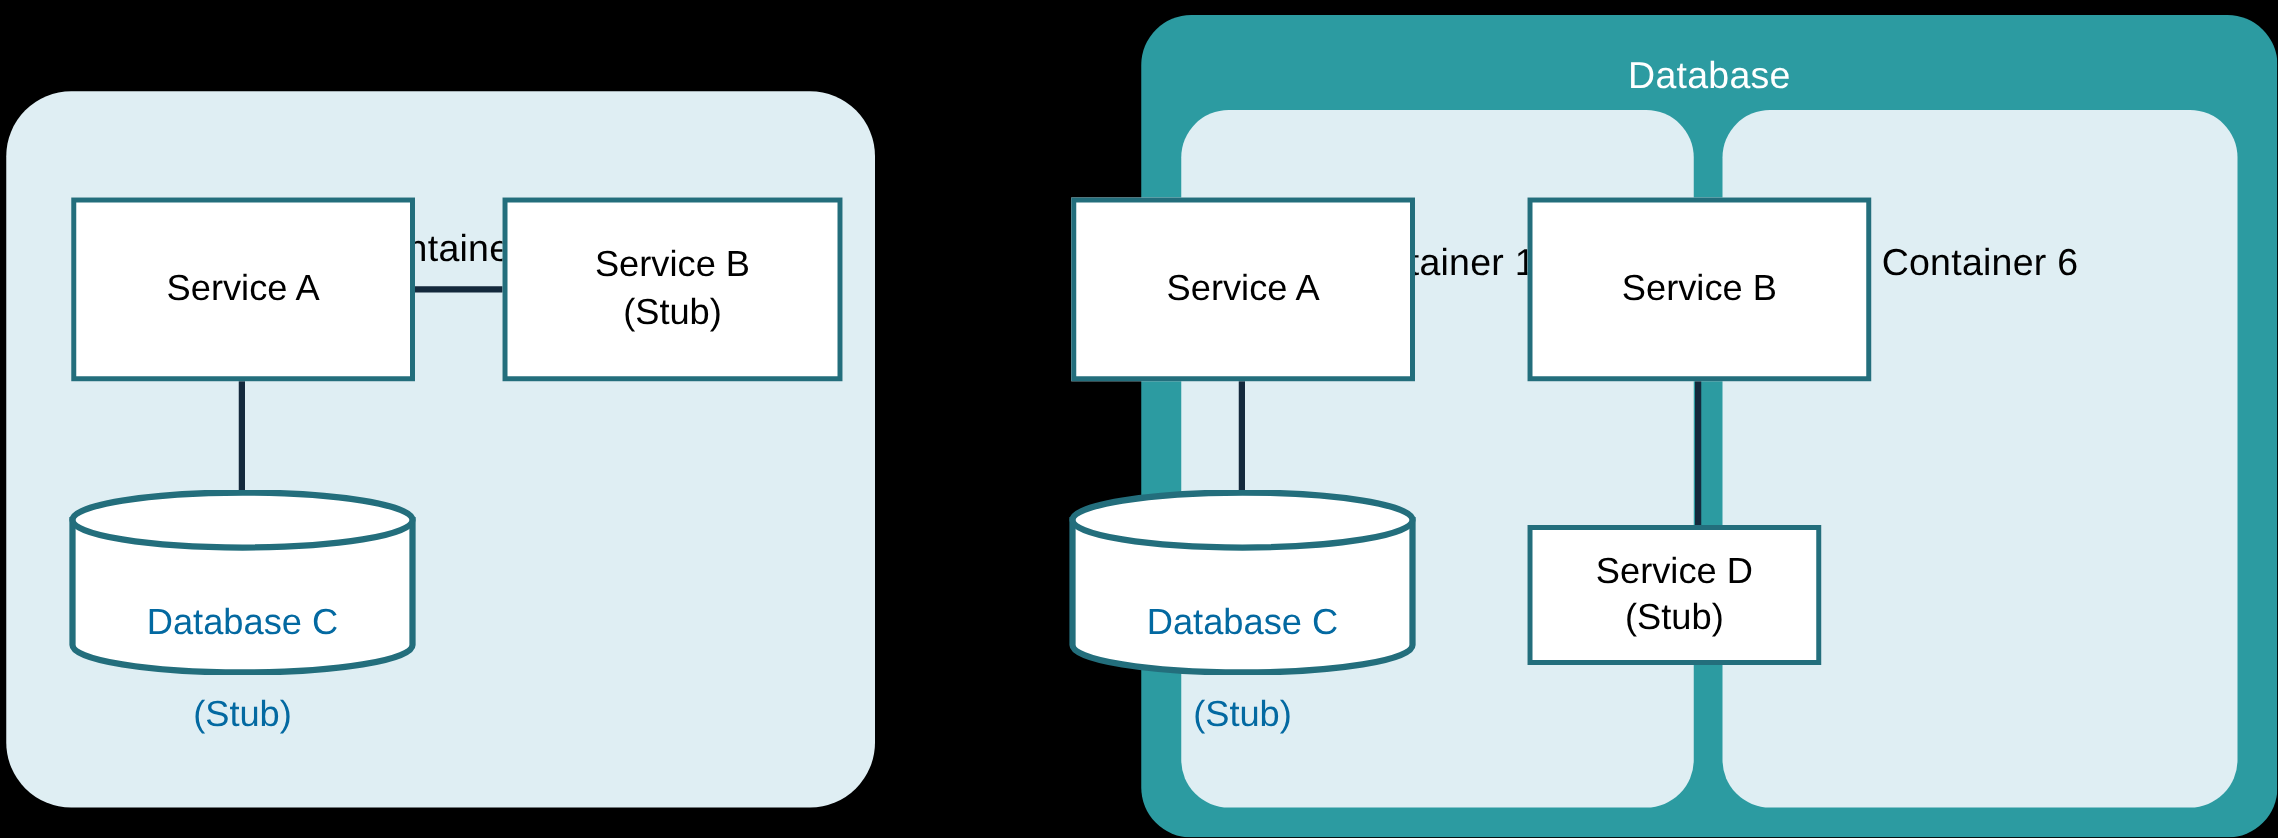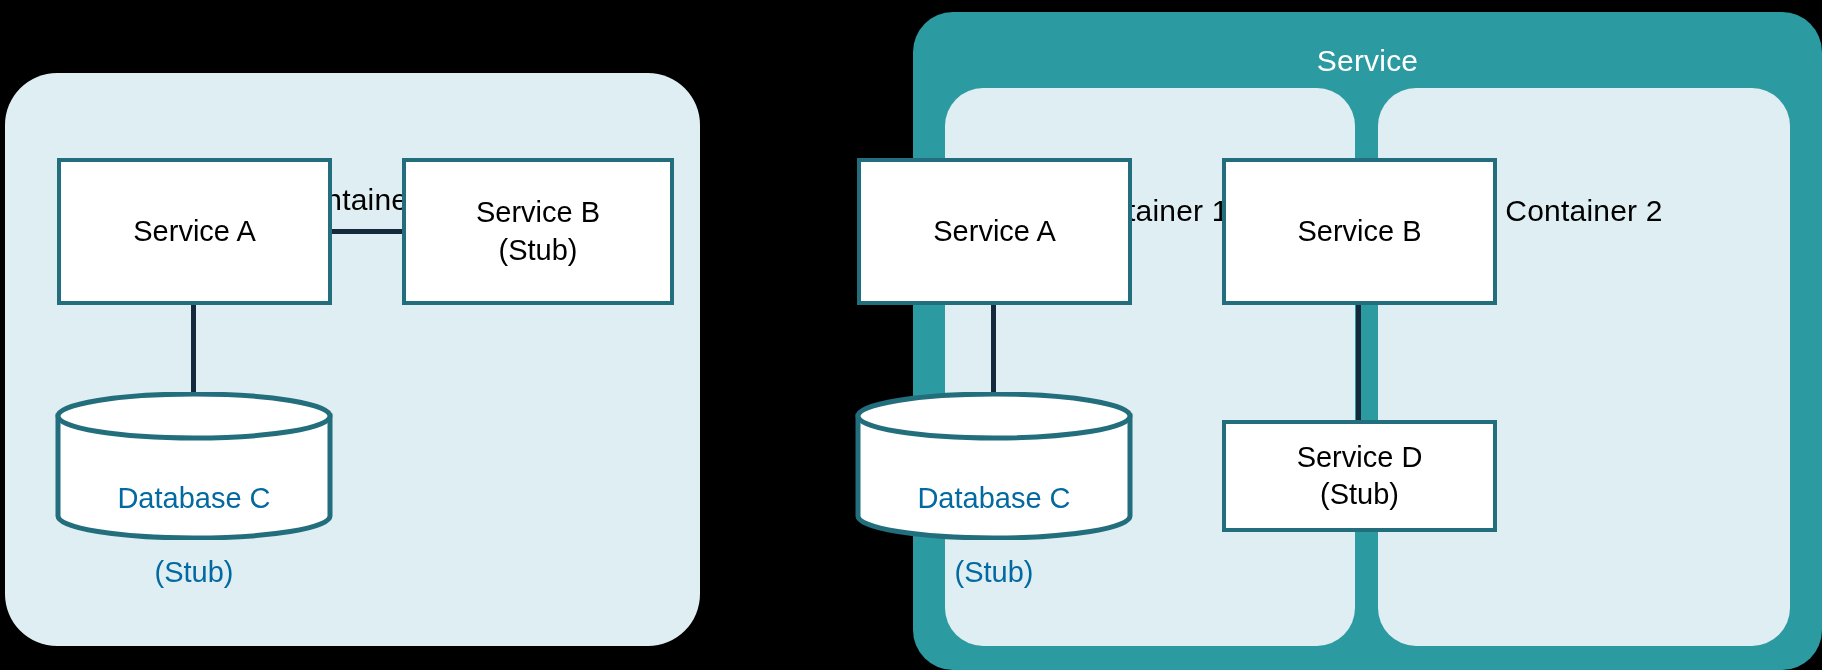--- a/index.html
+++ b/index.html
@@ -119,29 +119,29 @@
       <path d="M3,24 L3,124 A136,22 0 0 0 275,124 L275,24 Z" fill="#ffffff" stroke="#236e7c" stroke-width="5"></path>
       <ellipse cx="139" cy="24" rx="136" ry="22" fill="#ffffff" stroke="#236e7c" stroke-width="5"></ellipse>
     </svg>
     <div class="db-label" style="top:51px;">
       <span>Database C</span><br>
       <span>(Stub)</span>
     </div>
   </div>
 
   <div class="group-shell group-teal" style="left:913px; top:12px; width:909px; height:658px;">
-    <div class="group-title on-teal" style="top:32px;">Service</div>
+    <div class="group-title on-teal" style="top:32px;">Database</div>
   </div>
 
   <div class="group-shell group-light-inner" style="left:945px; top:88px; width:410px; height:558px;">
     <div class="group-title" style="top:106px;">Container 1</div>
   </div>
 
   <div class="group-shell group-light-inner" style="left:1378px; top:88px; width:412px; height:558px;">
-    <div class="group-title" style="top:106px;">Container 2</div>
+    <div class="group-title" style="top:106px;">Container 6</div>
   </div>
 
   <div class="conn conn-h" style="left:1310px; top:229px; width:114px;"></div>
 
   <div class="conn conn-v" style="left:991px; top:303px; height:105px;"></div>
 
   <div class="conn conn-v" style="left:1356px; top:303px; height:118px;"></div>
 
   <div class="node-box" style="left:857px; top:158px; width:275px; height:147px;">
     <span class="node-label">Service A</span>
@@ -155,18 +155,18 @@
     <svg viewBox="0 0 278 148" width="278" height="148">
       <path d="M3,24 L3,124 A136,22 0 0 0 275,124 L275,24 Z" fill="#ffffff" stroke="#236e7c" stroke-width="5"></path>
       <ellipse cx="139" cy="24" rx="136" ry="22" fill="#ffffff" stroke="#236e7c" stroke-width="5"></ellipse>
     </svg>
     <div class="db-label" style="top:51px;">
       <span>Database C</span><br>
       <span>(Stub)</span>
     </div>
   </div>
 
-  <div class="node-box" style="left:1222px; top:420px; width:275px; height:112px; flex-direction:column;">
+  <div class="node-box" style="left:1222px; top:420px; width:235px; height:112px; flex-direction:column;">
     <span class="node-label">Service D</span>
     <span class="node-label">(Stub)</span>
   </div>
 
 </div>
 
 </body></html>

